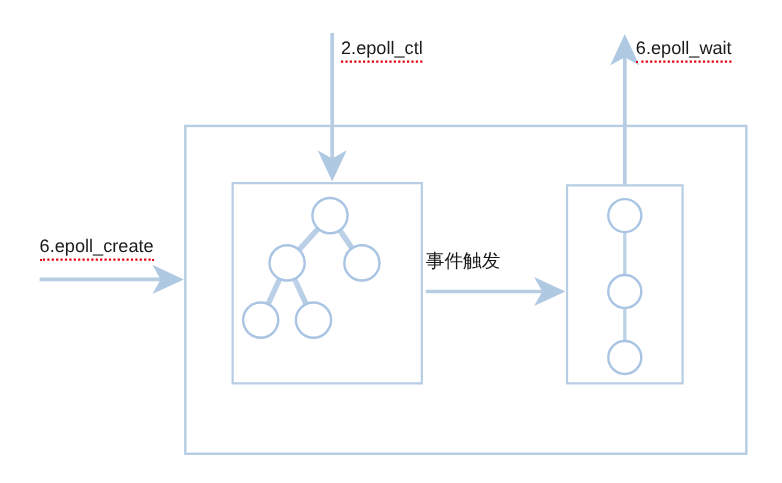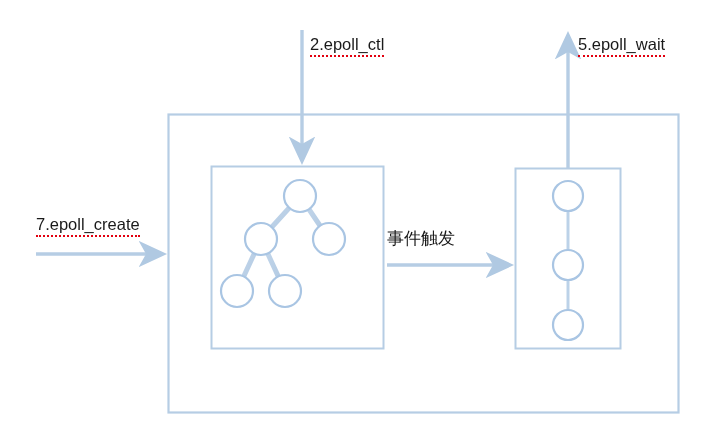--- a/index.html
+++ b/index.html
@@ -100,28 +100,28 @@
     <line x1="36" y1="254" x2="163" y2="254" stroke="#b6cde4" stroke-width="3.4" marker-end="url(#arrowhead)"></line>
 
     <line x1="302" y1="30" x2="302" y2="161" stroke="#b6cde4" stroke-width="3.4" marker-end="url(#arrowhead)"></line>
 
     <line x1="568" y1="168" x2="568" y2="35" stroke="#b6cde4" stroke-width="3.4" marker-end="url(#arrowhead)"></line>
 
     <line x1="387" y1="265" x2="510" y2="265" stroke="#b6cde4" stroke-width="3.4" marker-end="url(#arrowhead)"></line>
   </svg>
 
   <div class="label label-en" id="label-epoll-create">
-    <span class="txt">7.epoll_create</span>
+    <span class="txt">6.epoll_create</span>
   </div>
 
   <div class="label label-en" id="label-epoll-ctl">
     <span class="txt">2.epoll_ctl</span>
   </div>
 
   <div class="label label-en" id="label-epoll-wait">
-    <span class="txt">5.epoll_wait</span>
+    <span class="txt">6.epoll_wait</span>
   </div>
 
   <div class="label label-cjk" id="label-event-fire">
     <span>事件触发</span>
   </div>
 
 </div>
 
 </body></html>

